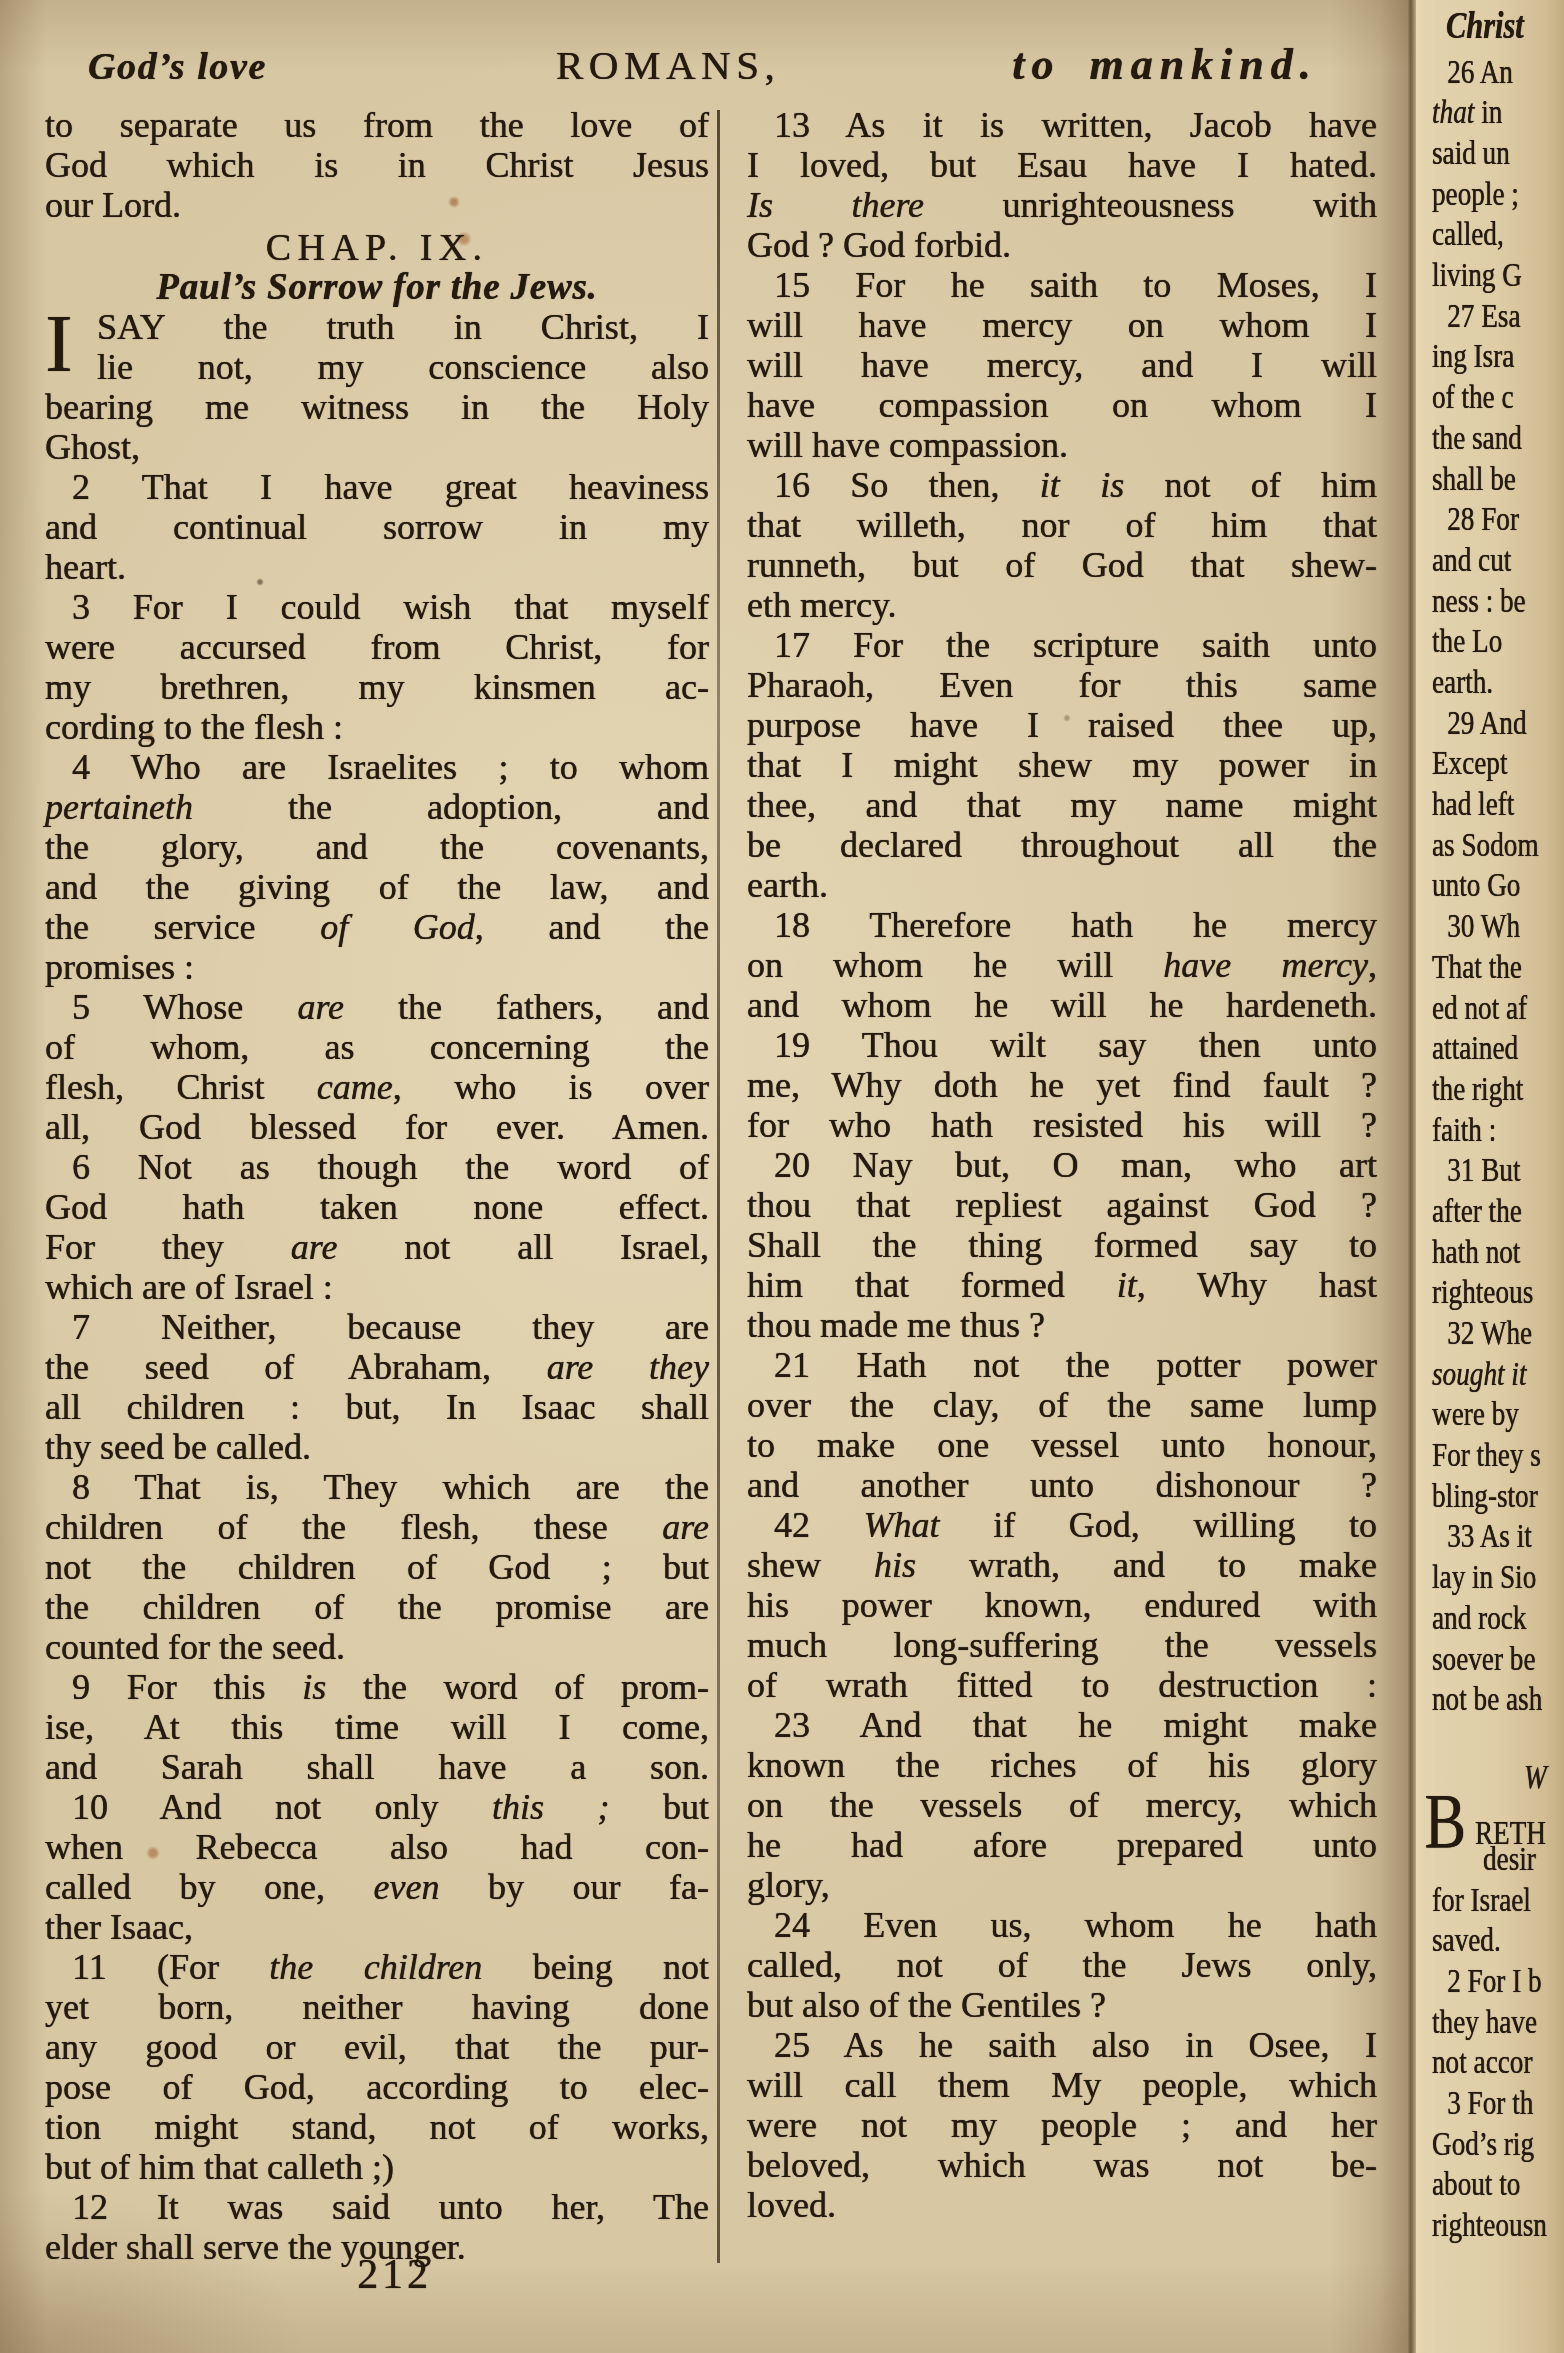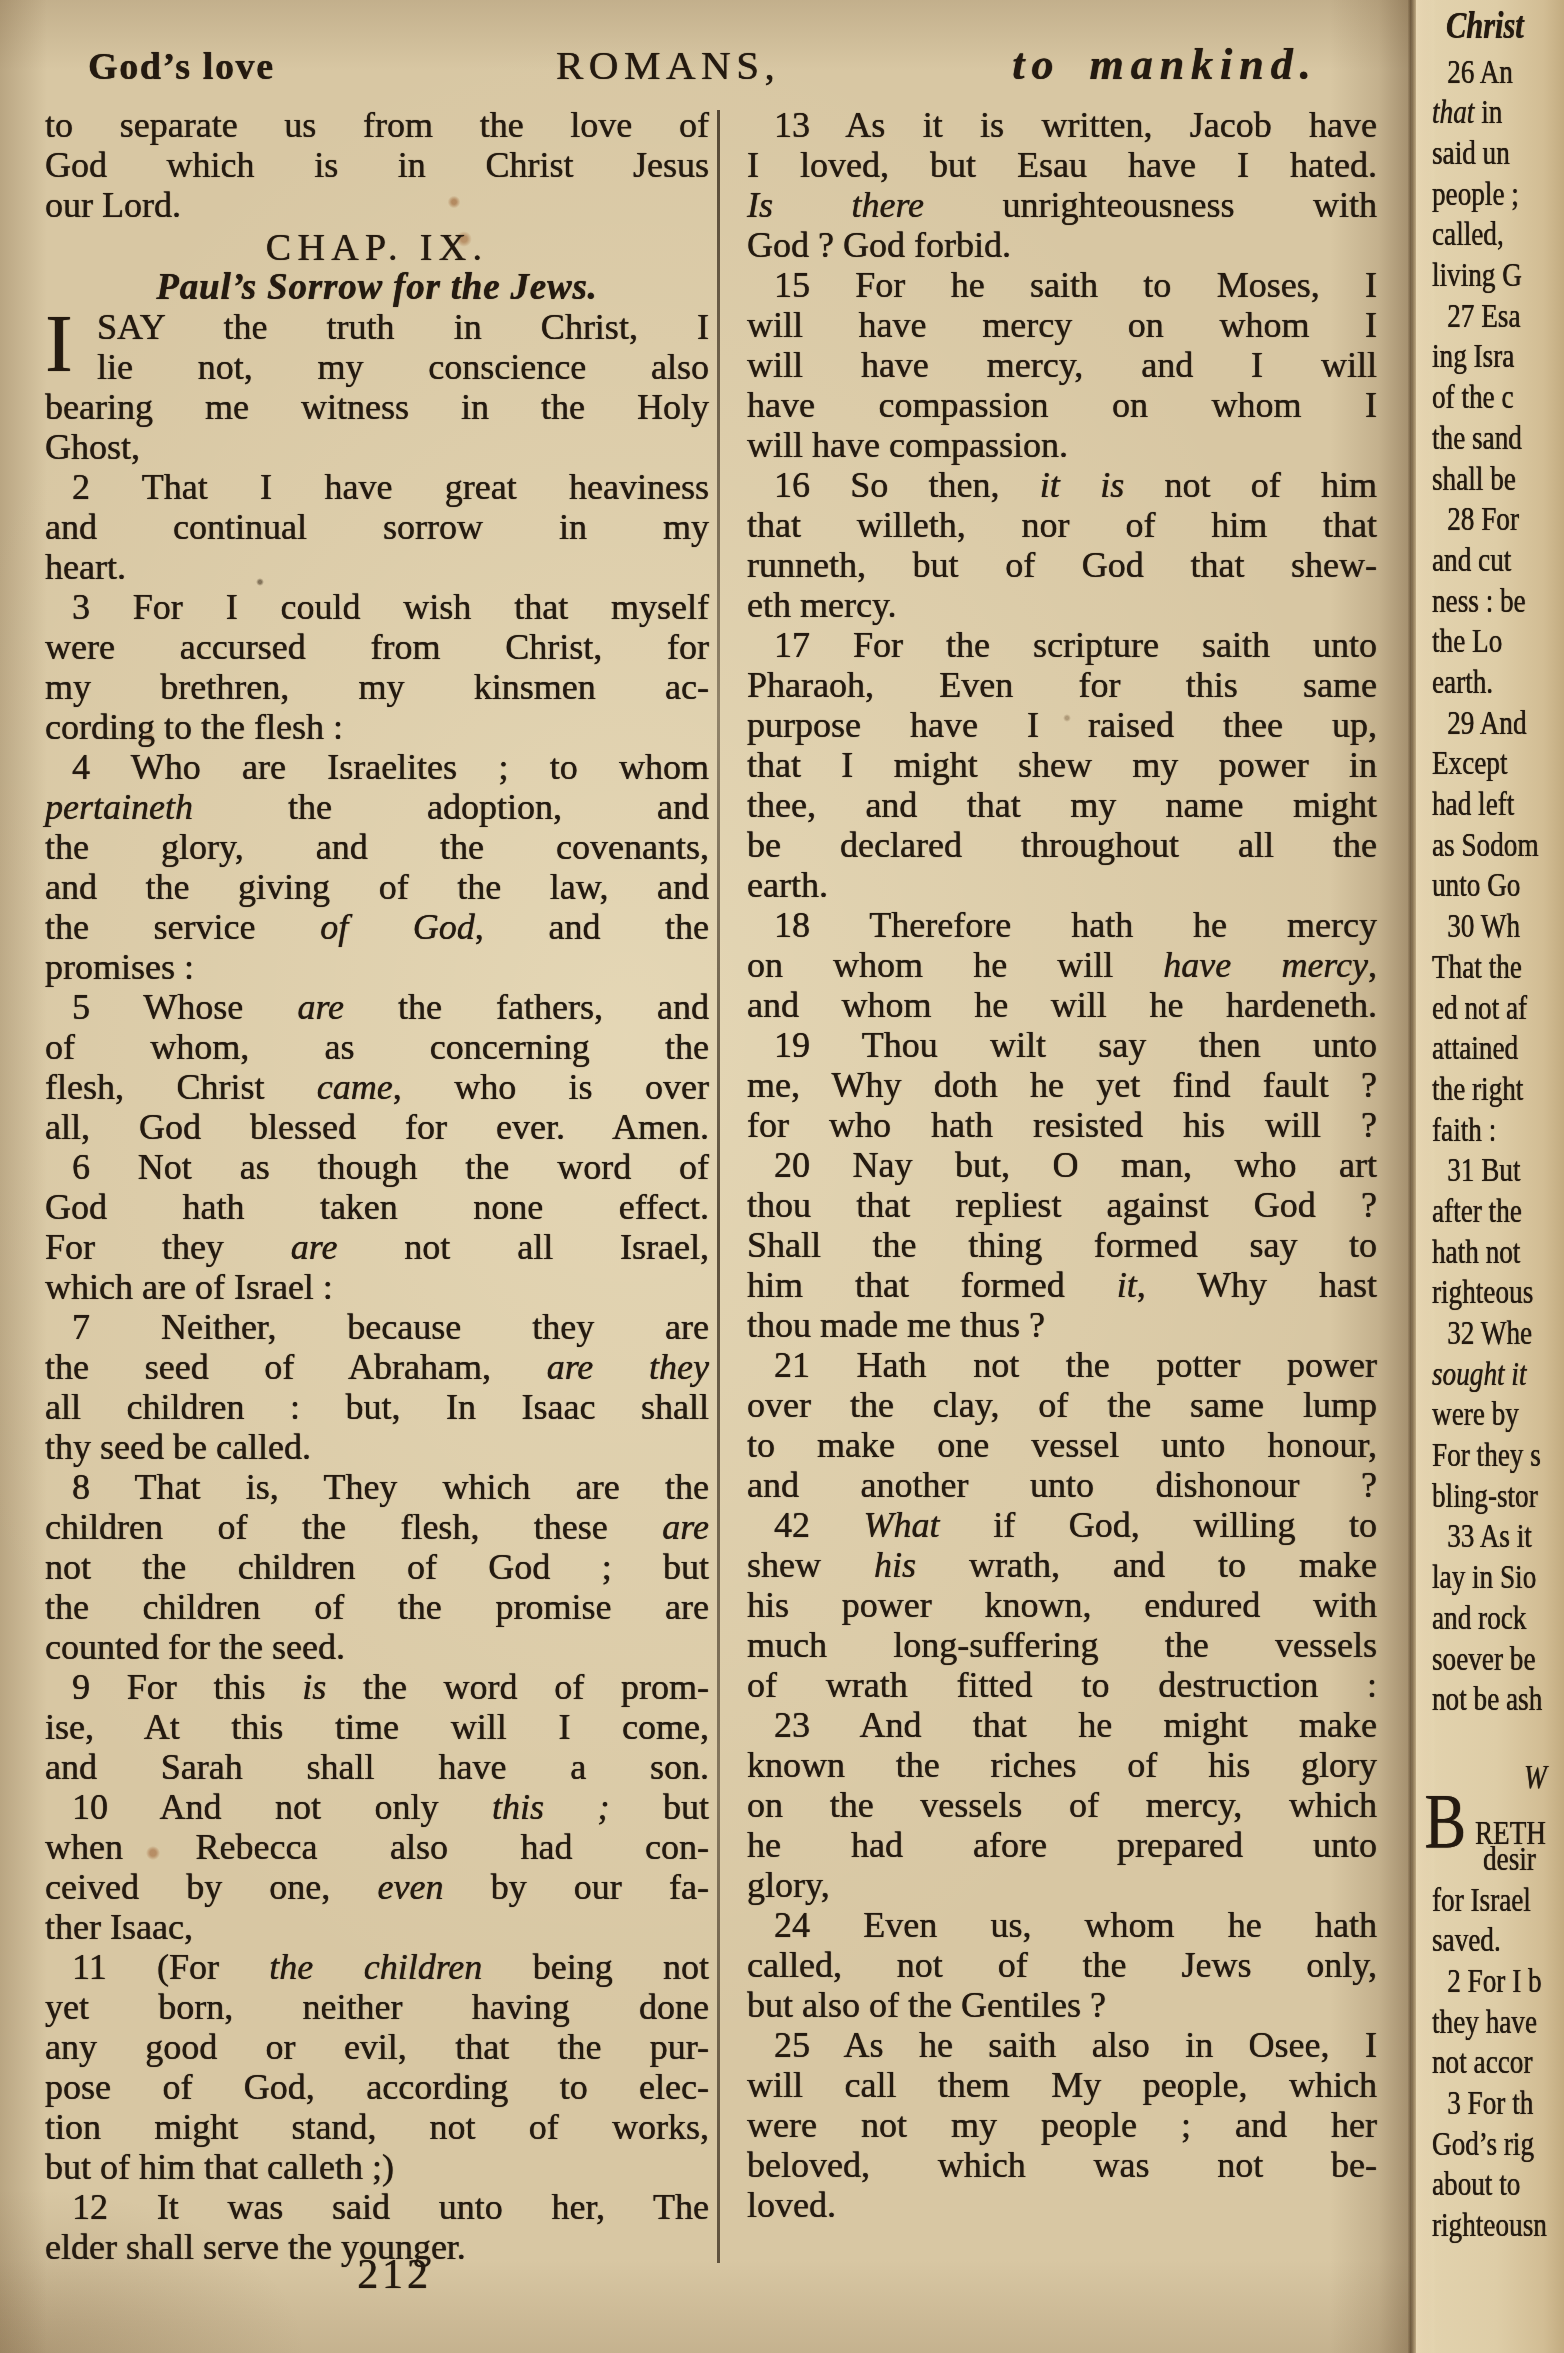--- a/index.html
+++ b/index.html
@@ -26,21 +26,21 @@
     background:linear-gradient(90deg,#cdb78e 0,#e2d2ad 14%,#decda7 55%,#d2bd94 86%,#c2ab80 100%);}
   #gutter-shadow{position:absolute;left:1330px;top:0;width:81px;height:2354px;
     background:linear-gradient(90deg, rgba(104,76,42,0) 0, rgba(104,76,42,.18) 60%, rgba(90,64,34,.42) 100%);}
   #crease{position:absolute;left:1408px;top:0;width:7.8px;height:2354px;
     background:linear-gradient(90deg, rgba(62,42,20,.1), rgba(62,42,20,.58) 45%, rgba(62,42,20,.12));}
   #crease-light{position:absolute;left:1416px;top:0;width:20.3px;height:2354px;
     background:linear-gradient(90deg, rgba(255,242,212,.5), rgba(255,242,212,0));}
 
   
   .rh{position:absolute;white-space:nowrap;}
-  #rh-left{left:88px;top:44px;font-size:38px;font-weight:bold;letter-spacing:1.6px;}
+  #rh-left{left:88px;top:44px;font-size:38px;font-weight:bold;font-style:italic;letter-spacing:1.6px;}
   #rh-center{left:556px;top:41px;font-size:41px;font-weight:normal;letter-spacing:5.5px;}
   #rh-right{left:939px;top:39px;width:452px;text-align:center;font-size:44px;font-weight:bold;font-style:italic;letter-spacing:7px;word-spacing:11px;}
   #edge-head{position:absolute;left:1446px;top:3.1px;font-size:38px;font-weight:bold;font-style:italic;transform:scaleX(.8);transform-origin:left top;white-space:nowrap;}
 
   #rule{position:absolute;left:717px;top:110px;width:3.1px;height:2153px;
     background:linear-gradient(180deg, rgba(48,36,22,.78) 0%, rgba(48,36,22,.45) 28%, rgba(48,36,22,.75) 52%, rgba(48,36,22,.5) 78%, rgba(48,36,22,.72) 100%);}
 
   
   .col{position:absolute;top:105px;}
   #col-left{left:45px;width:664px;}
@@ -116,21 +116,21 @@
       <div class="line v"><span>8 That is, They which are the</span></div>
       <div class="line"><span>children of the flesh, these </span><i>are</i></div>
       <div class="line"><span>not the children of God ; but</span></div>
       <div class="line"><span>the children of the promise are</span></div>
       <div class="line s-e"><span>counted for the seed.</span></div>
       <div class="line v"><span>9 For this </span><i>is</i><span> the word of prom-</span></div>
       <div class="line"><span>ise, At this time will I come,</span></div>
       <div class="line"><span>and Sarah shall have a son.</span></div>
       <div class="line v"><span>10 And not only </span><i>this ;</i><span> but</span></div>
       <div class="line"><span>when Rebecca also had con-</span></div>
-      <div class="line"><span>ceived by one, </span><i>even</i><span> by our fa-</span></div>
+      <div class="line"><span>called by one, </span><i>even</i><span> by our fa-</span></div>
       <div class="line s-e"><span>ther Isaac,</span></div>
       <div class="line v"><span>11 (For </span><i>the children</i><span> being not</span></div>
       <div class="line"><span>yet born, neither having done</span></div>
       <div class="line"><span>any good or evil, that the pur-</span></div>
       <div class="line"><span>pose of God, according to elec-</span></div>
       <div class="line"><span>tion might stand, not of works,</span></div>
       <div class="line s-e"><span>but of him that calleth ;)</span></div>
       <div class="line v"><span>12 It was said unto her, The</span></div>
       <div class="line s-e"><span>elder shall serve the younger.</span></div>
     </div>

